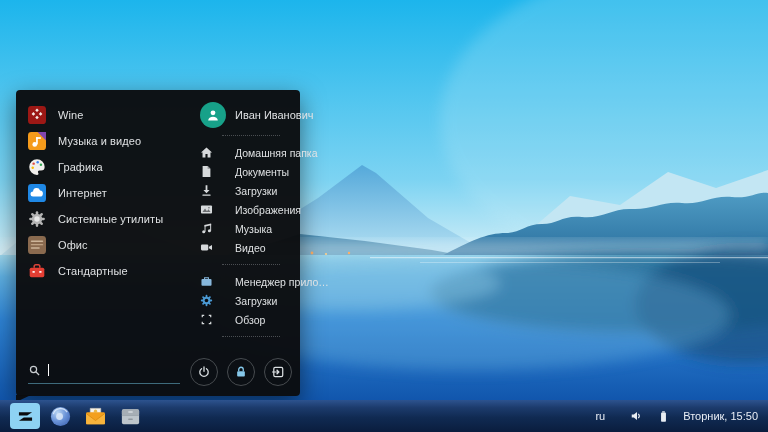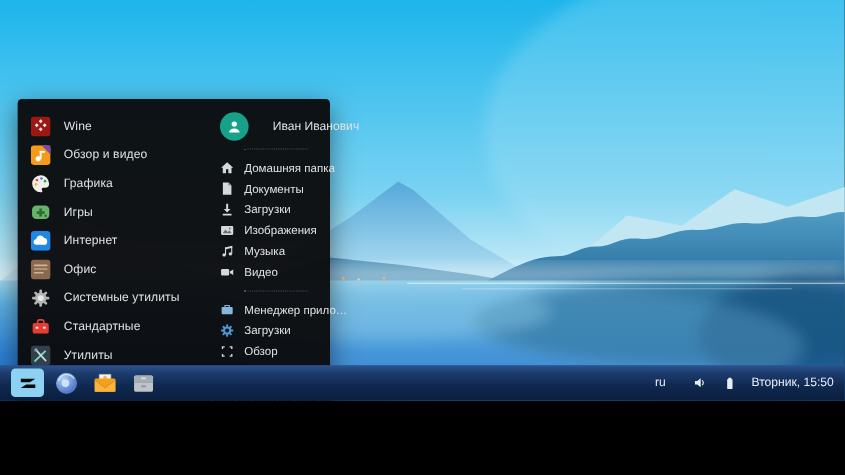--- a/index.html
+++ b/index.html
@@ -1,43 +1,43 @@
 <!DOCTYPE html>
 <html><head>
 <meta charset="utf-8">
 <style>
   html,body{margin:0;padding:0;background:#000;}
-  .stage{position:relative;width:768px;height:364px;overflow:hidden;
+  .stage{position:relative;width:768px;height:432px;overflow:hidden;
          font-family:"Liberation Sans",sans-serif;-webkit-font-smoothing:antialiased;}
   .wallpaper{position:absolute;left:0;top:0;width:768px;height:400px;}
   .wallpaper svg{display:block;}
 
   
   .menu{position:absolute;left:16px;top:90px;width:284px;height:306px;
         background:rgba(11,12,14,.97);border-radius:4px;color:#dfe1e3;
         box-shadow:0 8px 24px rgba(0,0,0,.5);}
   .menu::after{content:"";position:absolute;left:0;bottom:-6px;width:0;height:0;
         border-top:7px solid rgba(11,12,14,.97);border-right:15px solid transparent;}
   .cats{position:absolute;left:12px;top:12px;}
   .cat-row{display:flex;align-items:center;gap:12px;height:26px;width:168px;cursor:default;}
   .cat-icon{width:18px;height:18px;flex:none;display:flex;align-items:center;justify-content:center;}
   .cat-label{font-size:11px;letter-spacing:.1px;}
   .search-field{position:absolute;left:12px;bottom:12px;width:152px;display:flex;align-items:center;
         gap:7px;border-bottom:1px solid #3e6b7c;padding-bottom:6px;}
   .caret{width:1px;height:12px;background:#fff;flex:none;}
   .search-input{flex:1;min-width:0;background:transparent;border:none;outline:none;color:#fff;font-size:11px;}
 
   .right-col{position:absolute;left:184px;top:12px;width:100px;}
-  .user-row{display:flex;align-items:center;gap:22px;height:26px;cursor:default;}
+  .user-row{display:flex;align-items:center;gap:9px;height:26px;cursor:default;}
   .avatar{width:26px;height:26px;border-radius:50%;background:#17a189;flex:none;
           display:flex;align-items:center;justify-content:center;}
   .user-name{font-size:11px;white-space:nowrap;}
   .divider{border-top:1px dotted #4a4e52;width:58px;margin:7px 0 7px 22px;}
   .places{margin-top:4px;}
-  .place-row{display:flex;align-items:center;gap:9px;height:19px;font-size:10.5px;
+  .place-row{display:flex;align-items:center;gap:22px;height:19px;font-size:10.5px;
              white-space:nowrap;cursor:default;}
   .picon{width:13px;height:13px;flex:none;display:flex;align-items:center;justify-content:center;}
   .session{position:absolute;right:8px;bottom:10px;display:flex;gap:9px;}
   .sess-btn{width:28px;height:28px;border-radius:50%;border:1px solid #474b4e;background:transparent;
             display:flex;align-items:center;justify-content:center;padding:0;cursor:default;}
 
   
   .taskbar{position:absolute;left:0;bottom:0;width:768px;height:32px;box-sizing:border-box;
            background:linear-gradient(180deg,#2d538f 0%,#1c3b6c 24%,#102a52 55%,#0a1d3e 100%);
            display:flex;justify-content:space-between;align-items:center;padding:16px 10px;}
@@ -120,67 +120,45 @@
       <div class="cat-row">
         <span class="cat-icon">
           <svg viewBox="0 0 16 16" width="18" height="18">
               <rect width="16" height="16" rx="3" fill="#f59b1b"></rect>
           <path d="M16 0v7.5L8.5 0z" fill="#8246af"></path>
               <circle cx="6" cy="11" r="2.1" fill="#fff"></circle>
           <rect x="7.2" y="4.6" width="1.5" height="6.4" fill="#fff"></rect>
               <rect x="7.2" y="4.6" width="4.2" height="1.5" fill="#fff"></rect>
             </svg>
         </span>
-        <span class="cat-label">Обзор и видео</span>
+        <span class="cat-label">Музыка и видео</span>
       </div>
 
       <div class="cat-row">
         <span class="cat-icon">
           <svg viewBox="0 0 16 16" width="18" height="18">
           <path d="M8 1.2A6.8 6.8 0 108 15c1.3 0 1.7-.9 1.1-1.7-.7-1-.1-2.1 1.1-2.1h1.4A3.2 3.2 0 0014.8 8 6.8 6.8 0 008 1.2z" fill="#f1efec"></path>
           <circle cx="5" cy="5" r="1.1" fill="#e0493e"></circle>
               <circle cx="8.6" cy="3.8" r="1.1" fill="#4285f4"></circle>
           <circle cx="11.5" cy="6" r="1.1" fill="#34a853"></circle>
               <circle cx="4.2" cy="8.6" r="1.1" fill="#fbbc05"></circle>
             </svg>
         </span>
         <span class="cat-label">Графика</span>
       </div>
 
-      <div class="cat-row">
-        <span class="cat-icon">
-          <svg viewBox="0 0 16 16" width="18" height="18">
-              <rect x="1" y="2.5" width="14" height="11" rx="3.5" fill="#67b36b"></rect>
-          <path d="M6.9 5h2.2v2.1H11.2v2.2H9.1v2.1H6.9V9.3H4.8V7.1h2.1z" fill="#2f6d33"></path>
-          <circle cx="12" cy="10.8" r="1" fill="#2f6d33"></circle>
-            </svg>
-        </span>
-        <span class="cat-label">Игры</span>
-      </div>
 
       <div class="cat-row">
         <span class="cat-icon">
           <svg viewBox="0 0 16 16" width="18" height="18">
               <rect width="16" height="16" rx="3" fill="#1f88e5"></rect>
           <path d="M4.6 11.2a2.3 2.3 0 01-.1-4.6 3.2 3.2 0 016.2-.9 2.7 2.7 0 01-.4 5.5z" fill="#fff"></path>
             </svg>
         </span>
         <span class="cat-label">Интернет</span>
-      </div>
-
-      <div class="cat-row">
-        <span class="cat-icon">
-          <svg viewBox="0 0 16 16" width="18" height="18">
-              <rect width="16" height="16" rx="3" fill="#8a6a4f"></rect>
-          <rect x="2.5" y="4" width="11" height="1.3" rx=".6" fill="#cdb59a"></rect>
-          <rect x="2.5" y="7" width="11" height="1.3" rx=".6" fill="#bfa284"></rect>
-          <rect x="2.5" y="10" width="8" height="1.3" rx=".6" fill="#cdb59a"></rect>
-            </svg>
-        </span>
-        <span class="cat-label">Офис</span>
       </div>
 
       <div class="cat-row">
         <span class="cat-icon">
           <svg viewBox="0 0 16 16" width="18" height="18">
               <g fill="#b4b4b4">
           <rect x="6.9" y="1" width="2.2" height="14" rx="1"></rect>
           <rect x="6.9" y="1" width="2.2" height="14" rx="1" transform="rotate(45 8 8)"></rect>
           <rect x="6.9" y="1" width="2.2" height="14" rx="1" transform="rotate(90 8 8)"></rect>
           <rect x="6.9" y="1" width="2.2" height="14" rx="1" transform="rotate(135 8 8)"></rect>
@@ -188,40 +166,41 @@
               </g>
               <circle cx="8" cy="8" r="2.4" fill="#e8e8e8"></circle>
             </svg>
         </span>
         <span class="cat-label">Системные утилиты</span>
       </div>
 
       <div class="cat-row">
         <span class="cat-icon">
           <svg viewBox="0 0 16 16" width="18" height="18">
+              <rect width="16" height="16" rx="3" fill="#8a6a4f"></rect>
+          <rect x="2.5" y="4" width="11" height="1.3" rx=".6" fill="#cdb59a"></rect>
+          <rect x="2.5" y="7" width="11" height="1.3" rx=".6" fill="#bfa284"></rect>
+          <rect x="2.5" y="10" width="8" height="1.3" rx=".6" fill="#cdb59a"></rect>
+            </svg>
+        </span>
+        <span class="cat-label">Офис</span>
+      </div>
+
+      <div class="cat-row">
+        <span class="cat-icon">
+          <svg viewBox="0 0 16 16" width="18" height="18">
           <path d="M5.5 5V3.8A1.3 1.3 0 016.8 2.5h2.4a1.3 1.3 0 011.3 1.3V5" fill="none" stroke="#d84338" stroke-width="1.4"></path>
           <rect x="1.5" y="5" width="13" height="8.5" rx="1.5" fill="#e33e33"></rect>
           <rect x="4" y="8" width="2" height="1.6" fill="#fff" opacity=".9"></rect>
           <rect x="10" y="8" width="2" height="1.6" fill="#fff" opacity=".9"></rect>
             </svg>
         </span>
         <span class="cat-label">Стандартные</span>
       </div>
 
-      <div class="cat-row">
-        <span class="cat-icon">
-          <svg viewBox="0 0 16 16" width="18" height="18">
-              <rect width="16" height="16" rx="3" fill="#31414b"></rect>
-          <path d="M3.5 12.5L11.5 4.8" stroke="#7fd3c8" stroke-width="1.6" stroke-linecap="round"></path>
-          <path d="M4.5 4l7.5 8.3" stroke="#cfd8dc" stroke-width="1.4" stroke-linecap="round"></path>
-          <circle cx="4.2" cy="3.8" r="1.4" fill="#90a4ae"></circle>
-            </svg>
-        </span>
-        <span class="cat-label">Утилиты</span>
-      </div>
     </div>
 
     <div class="search-field">
       <span class="picon">
         <svg viewBox="0 0 16 16" width="13" height="13" fill="none" stroke="#c9cdd0" stroke-width="1.5">
         <circle cx="6.8" cy="6.8" r="3.8"></circle>
             <path d="M9.6 9.6l4 4"></path>
           </svg>
       </span>
       <span class="caret"></span>

